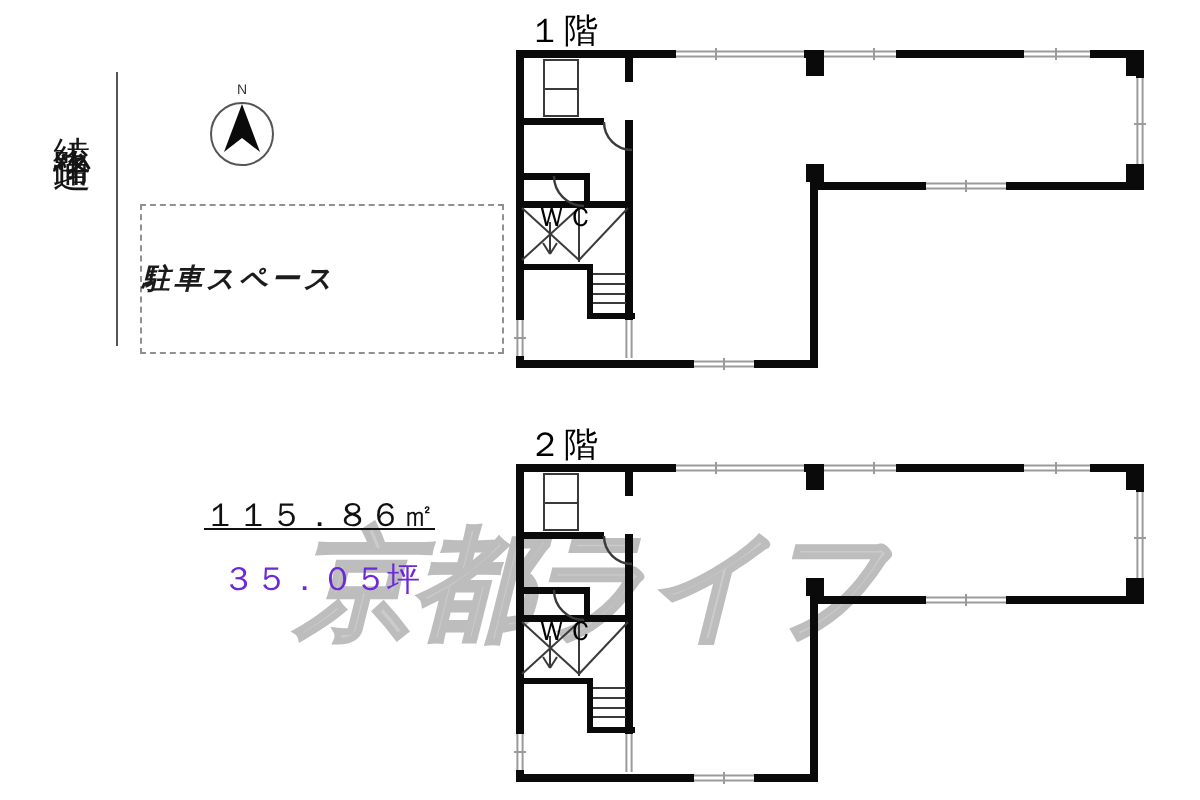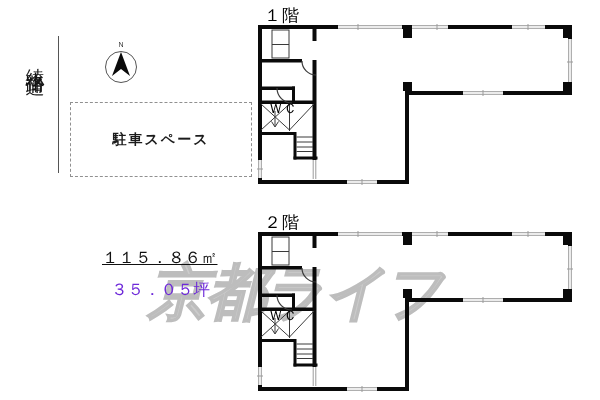--- a/index.html
+++ b/index.html
@@ -11,21 +11,21 @@
   .abs{position:absolute;}
   .z2{z-index:2;}
   #street-name{
     left:22px;top:53px;writing-mode:vertical-rl;text-orientation:upright;
     font-size:19px;letter-spacing:3px;color:#151515;
   }
   #street-line{left:58px;top:36px;width:1px;height:137px;background:#555;}
   #compass{left:98px;top:38px;}
   #parking-box{
     left:70px;top:102px;width:180px;height:73px;
-    border:1px dashed #909090;display:flex;align-items:center;justify-content:center;
+    border:1px dashed #909090;display:flex;align-items:center;justify-content:flex-start;font-style:italic;
   }
   #parking-label{font-size:14px;letter-spacing:2px;font-weight:600;color:#1b1b1b;}
   #area-sqm{left:102px;top:247px;font-size:16.5px;color:#101010;text-decoration:underline;}
   #area-tsubo{left:111px;top:279px;font-size:16.5px;color:#6d28d9;}
   .floor-label{font-size:17px;color:#000;letter-spacing:1px;}
   #floor1-label{left:264px;top:4px;}
   #floor2-label{left:264px;top:211px;text-align:center;}
   .wc-label{font-size:13.5px;color:#000;letter-spacing:1px;margin-top:36px;}
   #wc-label-1f{left:269px;top:64px;}
   #wc-label-2f{left:269px;top:271px;}

